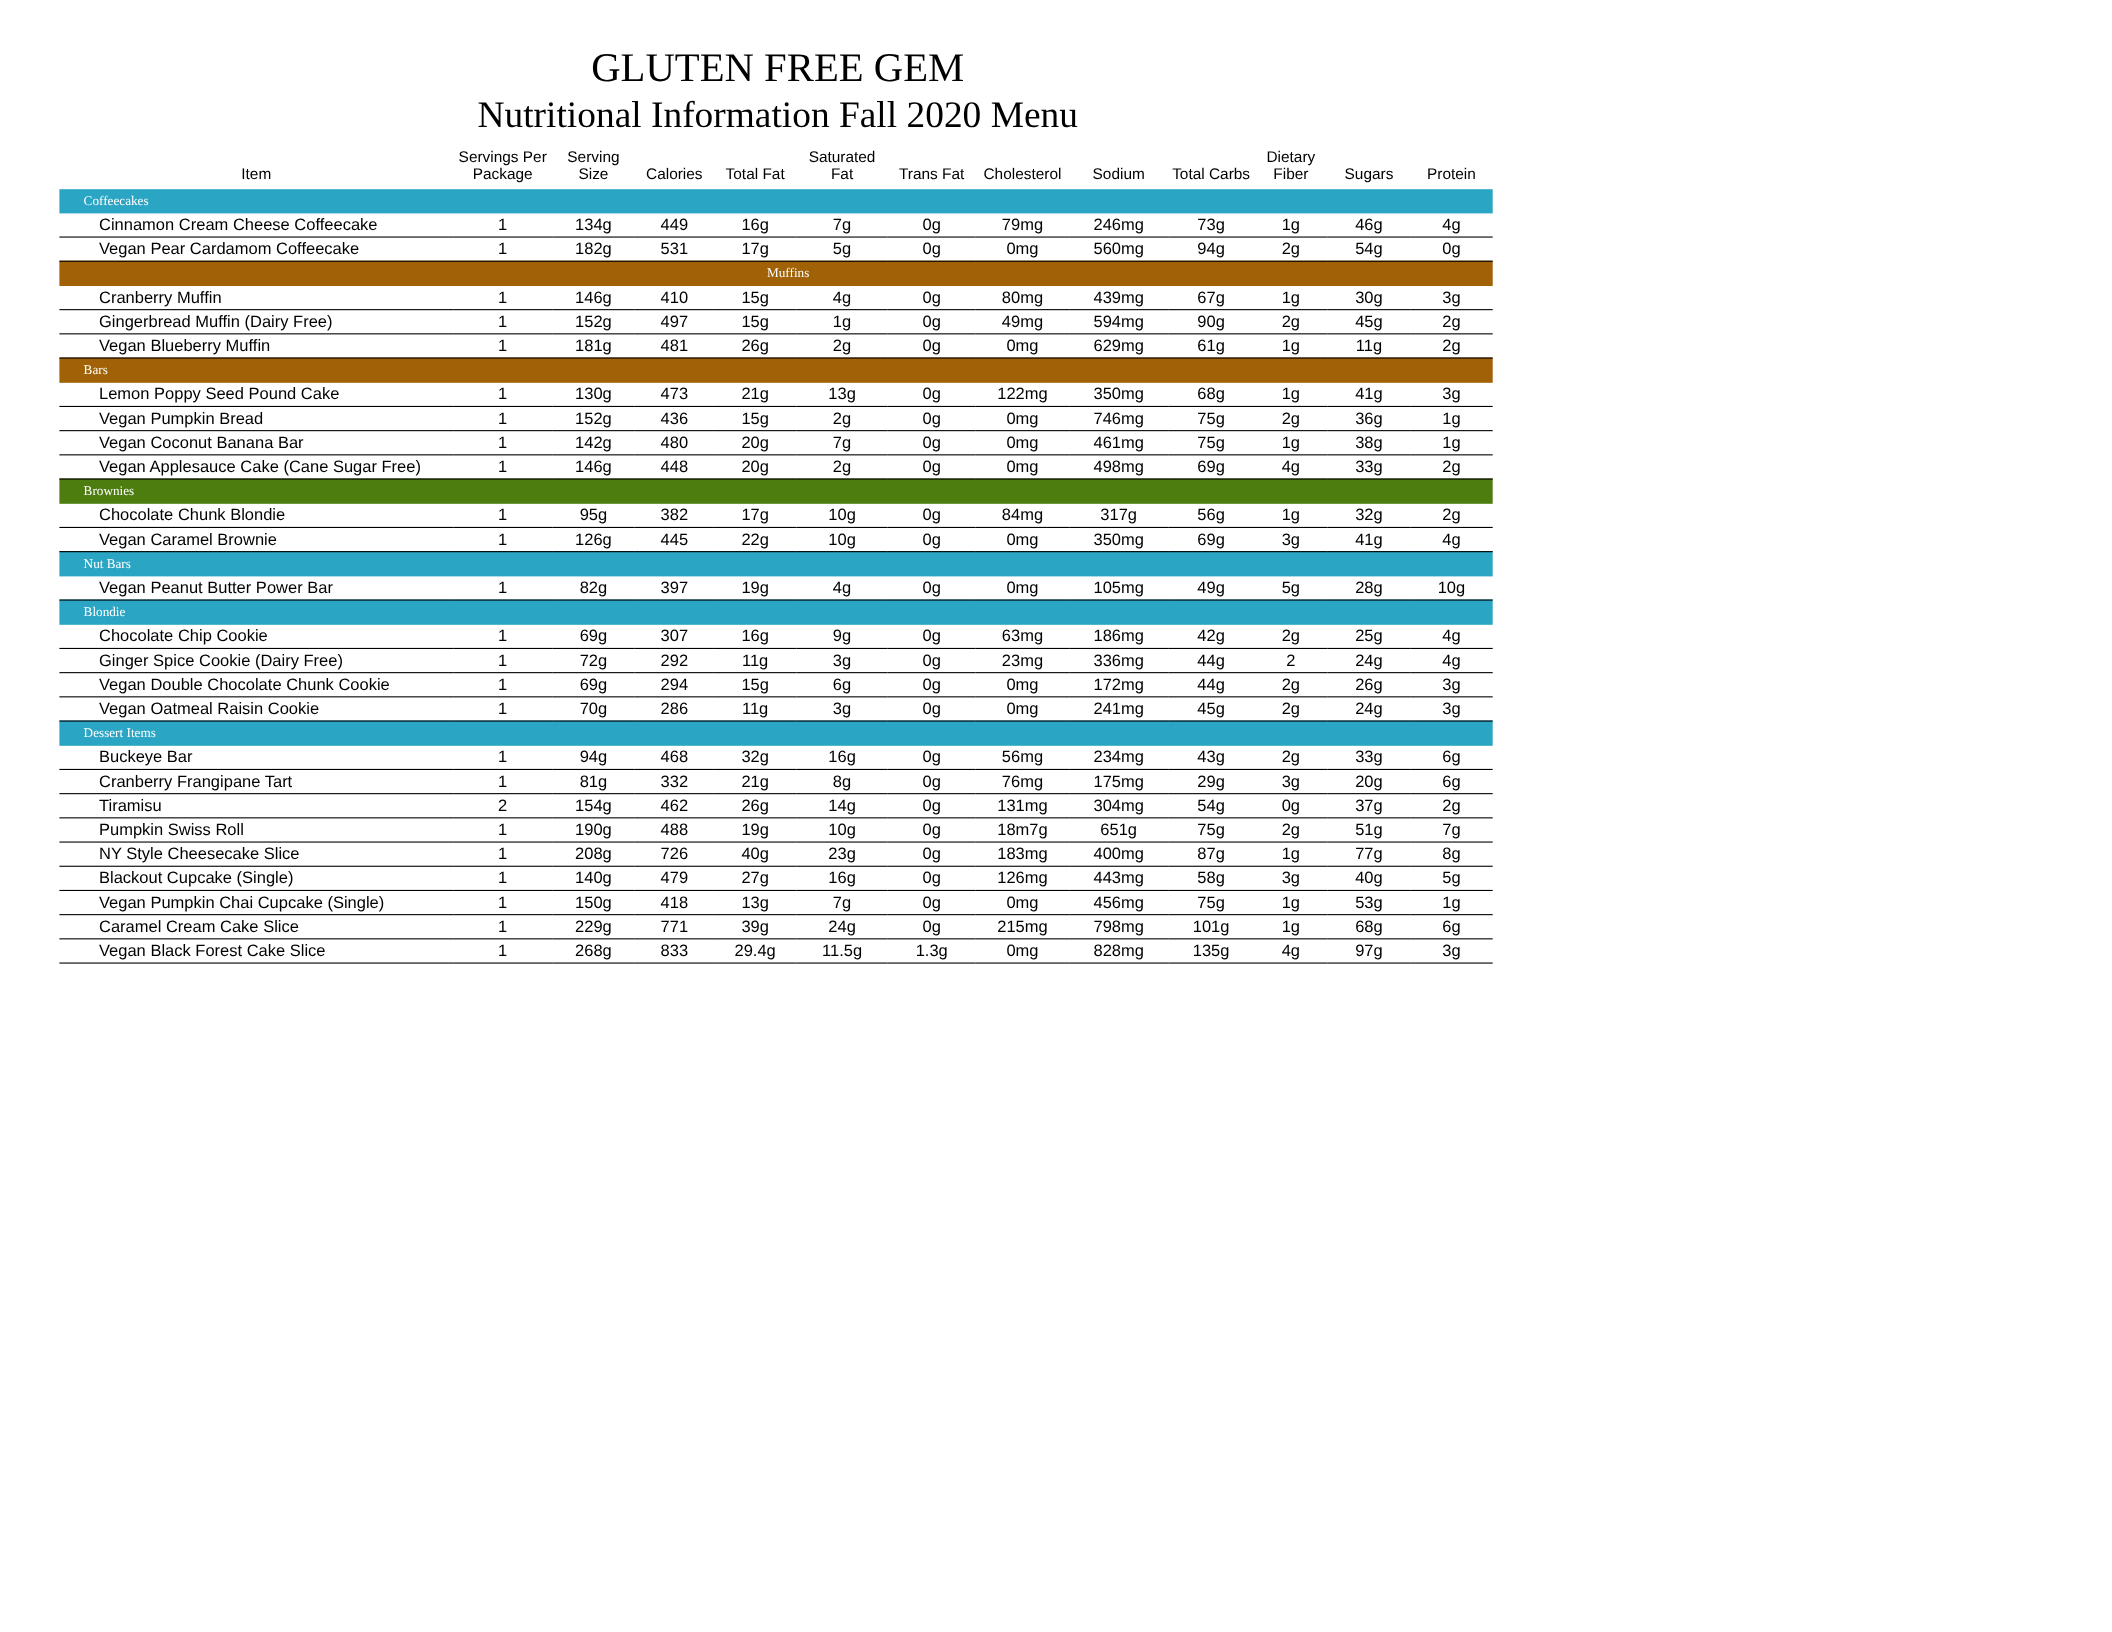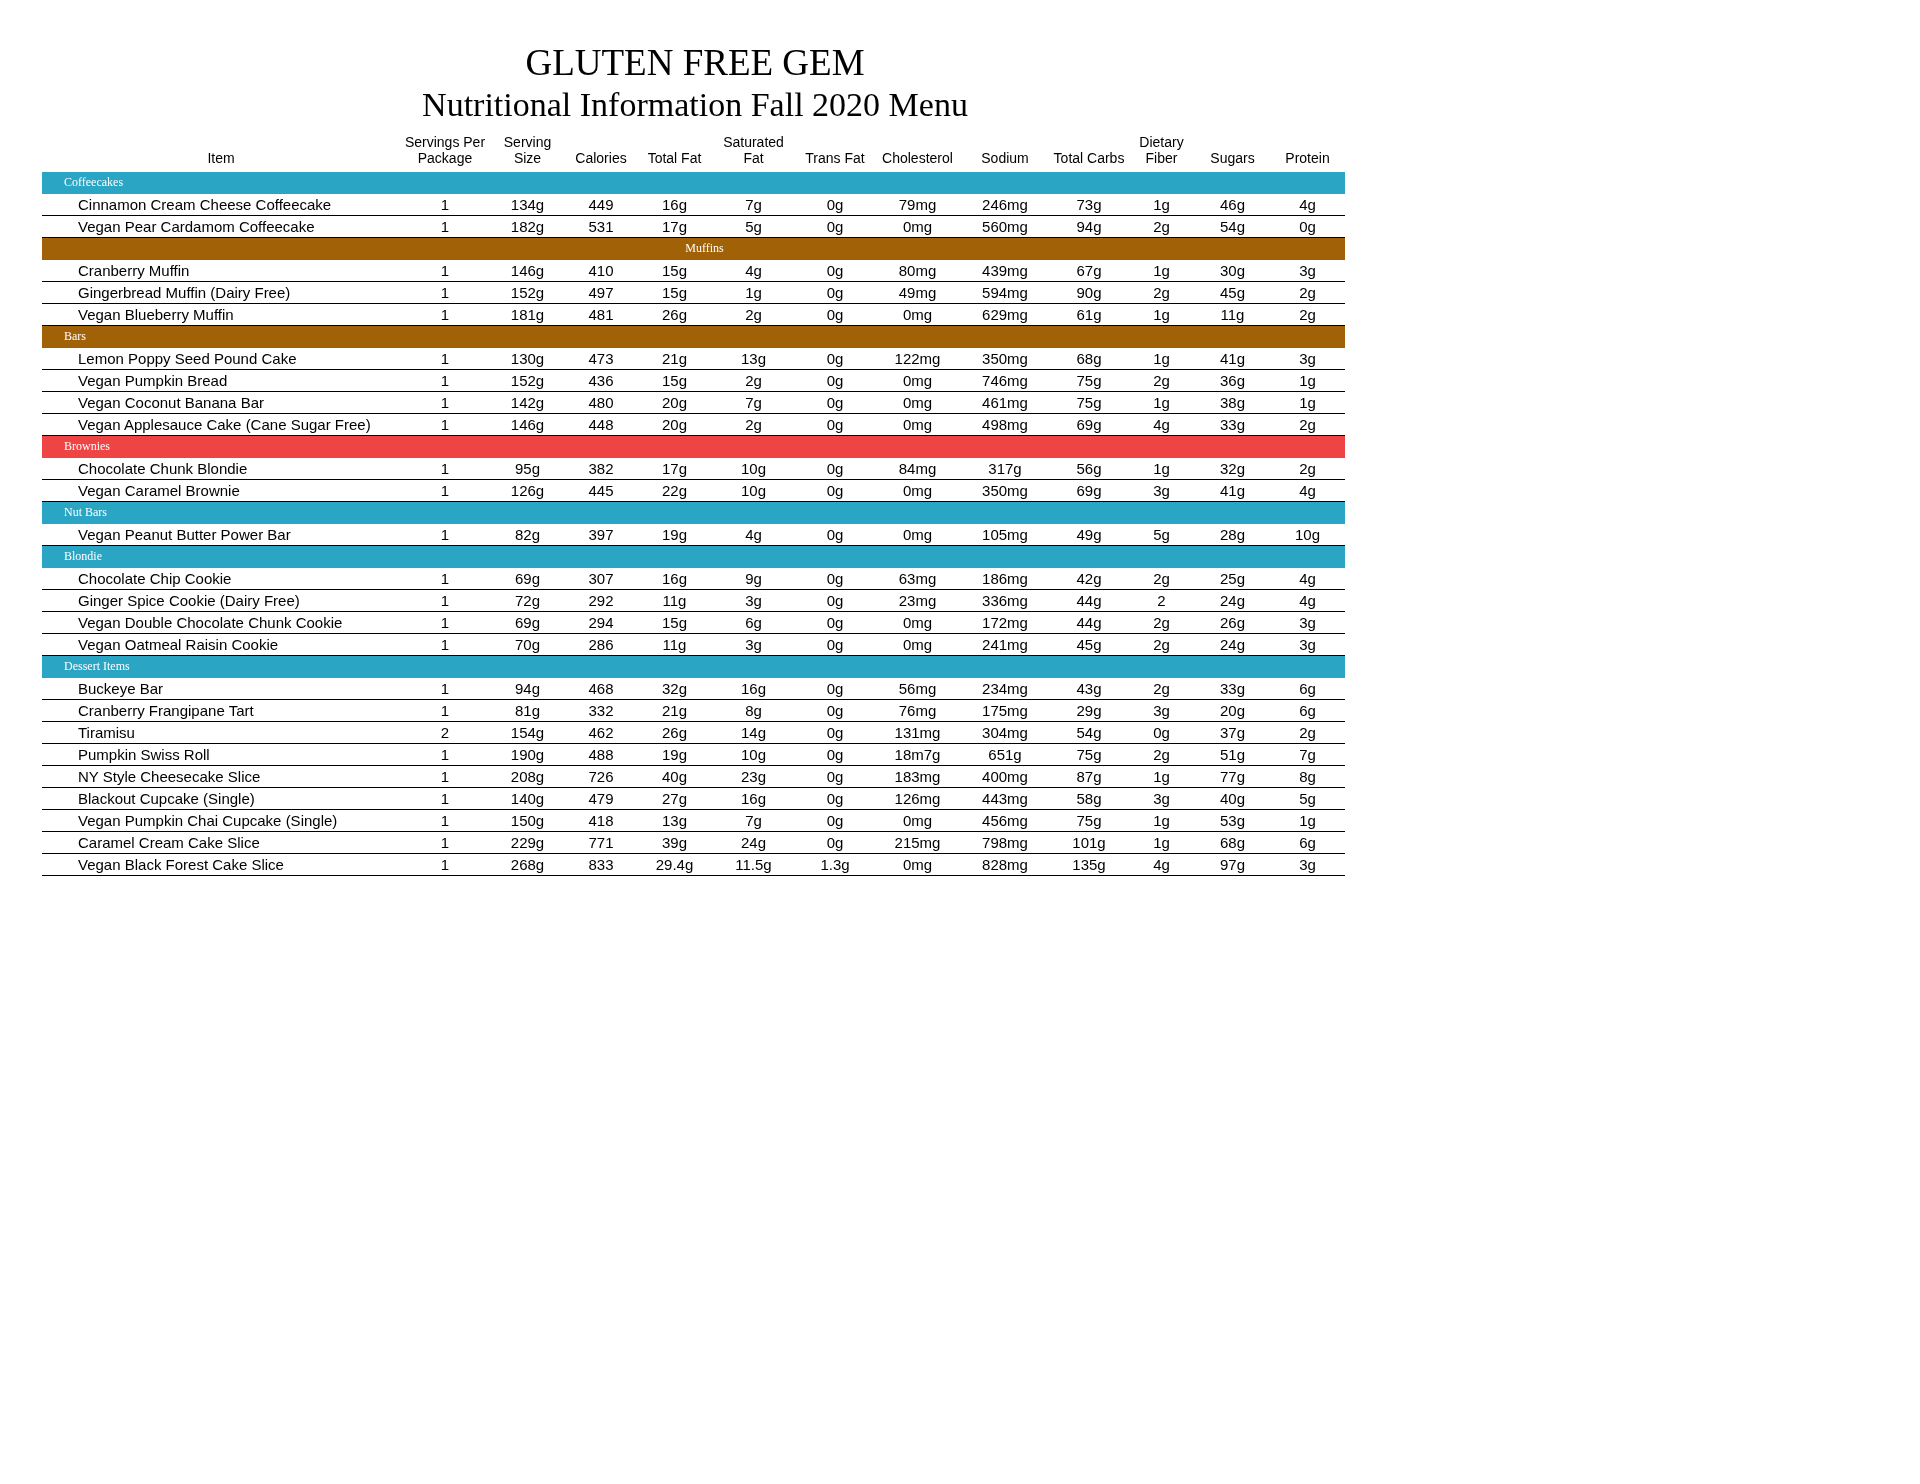--- a/index.html
+++ b/index.html
@@ -11,21 +11,21 @@
     position: relative;
     width: 1920px;
     height: 1484px;
     background: #ffffff;
     font-family: "Liberation Sans", sans-serif;
     color: #000000;
     overflow: hidden;
   }
   .content {
     position: absolute;
-    left: 42px;
+    left: 54px;
     top: 42px;
     width: 1306px;
   }
   .doc-title {
     font-family: "Liberation Serif", serif;
     font-weight: normal;
     font-size: 37px;
     text-align: center;
     margin: 0;
     line-height: 1.15;
@@ -273,21 +273,21 @@
             <td class="value-cell">2g</td>
             <td class="value-cell">0g</td>
             <td class="value-cell">0mg</td>
             <td class="value-cell">498mg</td>
             <td class="value-cell">69g</td>
             <td class="value-cell">4g</td>
             <td class="value-cell">33g</td>
             <td class="value-cell">2g</td>
           </tr>
           <tr>
-            <td class="section-cell" colspan="13" style="background: #ef4444;">Brownies</td>
+            <td class="section-cell" colspan="13" style="background: #4d7c0f;">Brownies</td>
           </tr>
           <tr class="data-row">
             <td class="item-cell">Chocolate Chunk Blondie</td>
             <td class="value-cell">1</td>
             <td class="value-cell">95g</td>
             <td class="value-cell">382</td>
             <td class="value-cell">17g</td>
             <td class="value-cell">10g</td>
             <td class="value-cell">0g</td>
             <td class="value-cell">84mg</td>

